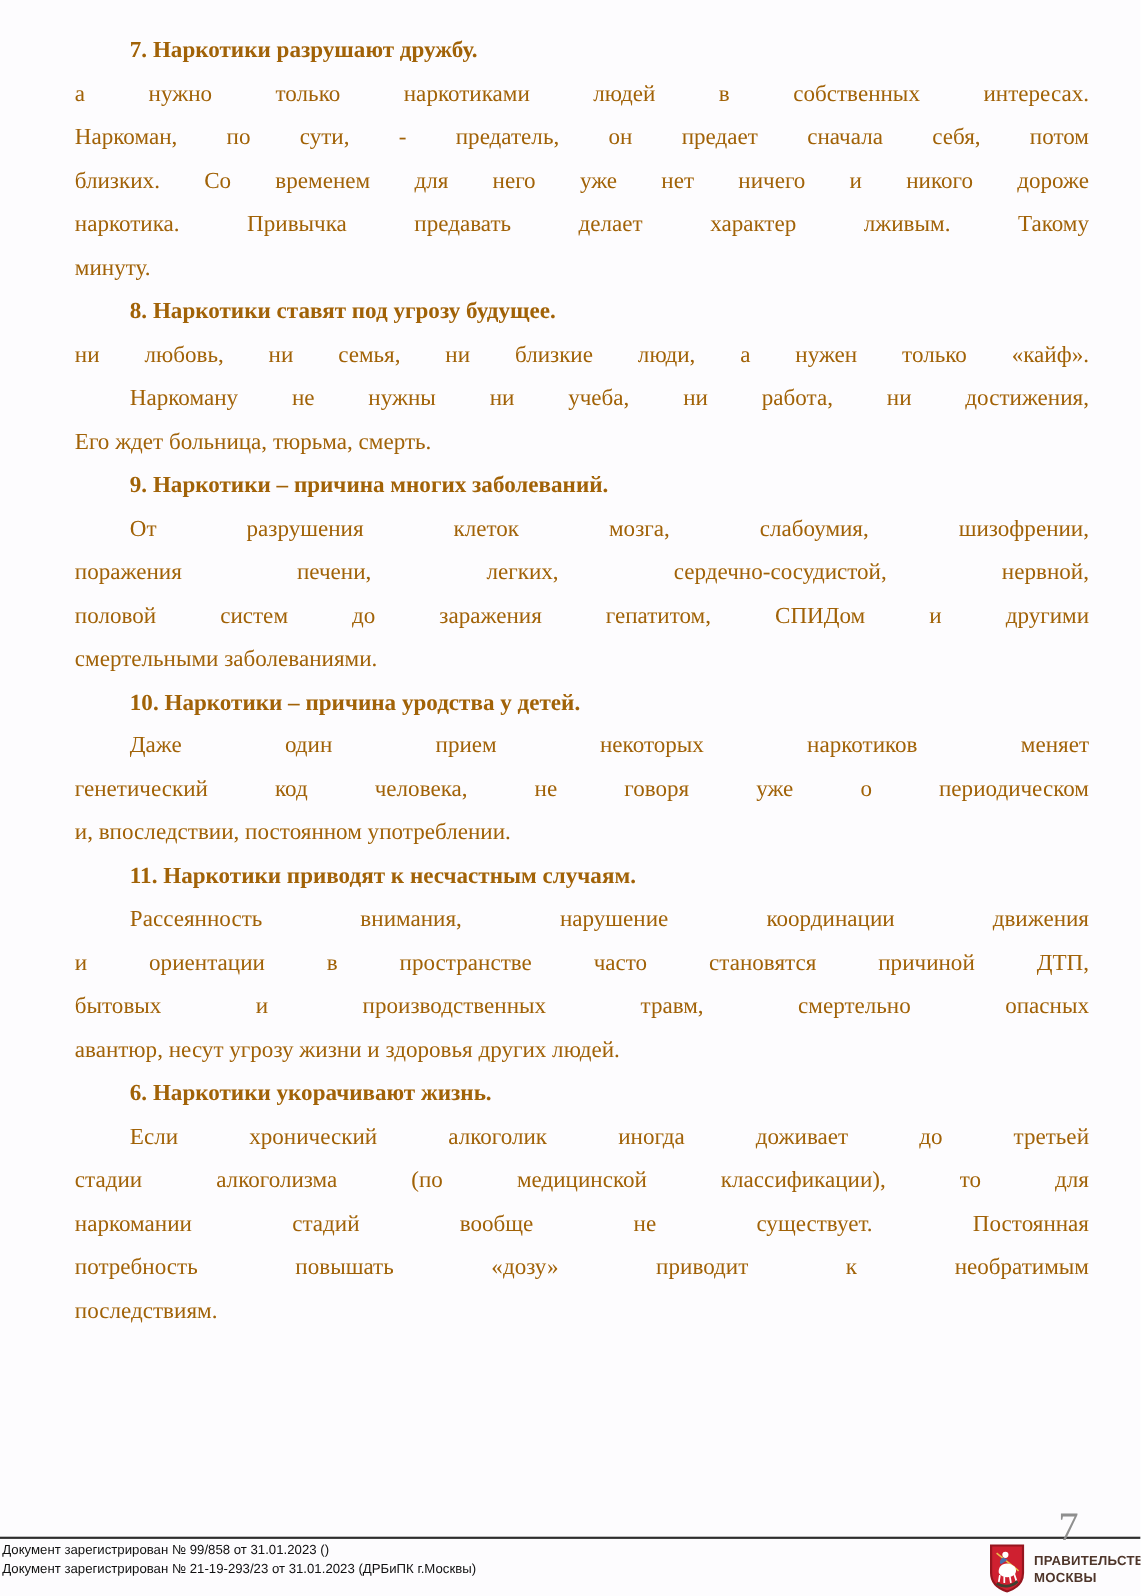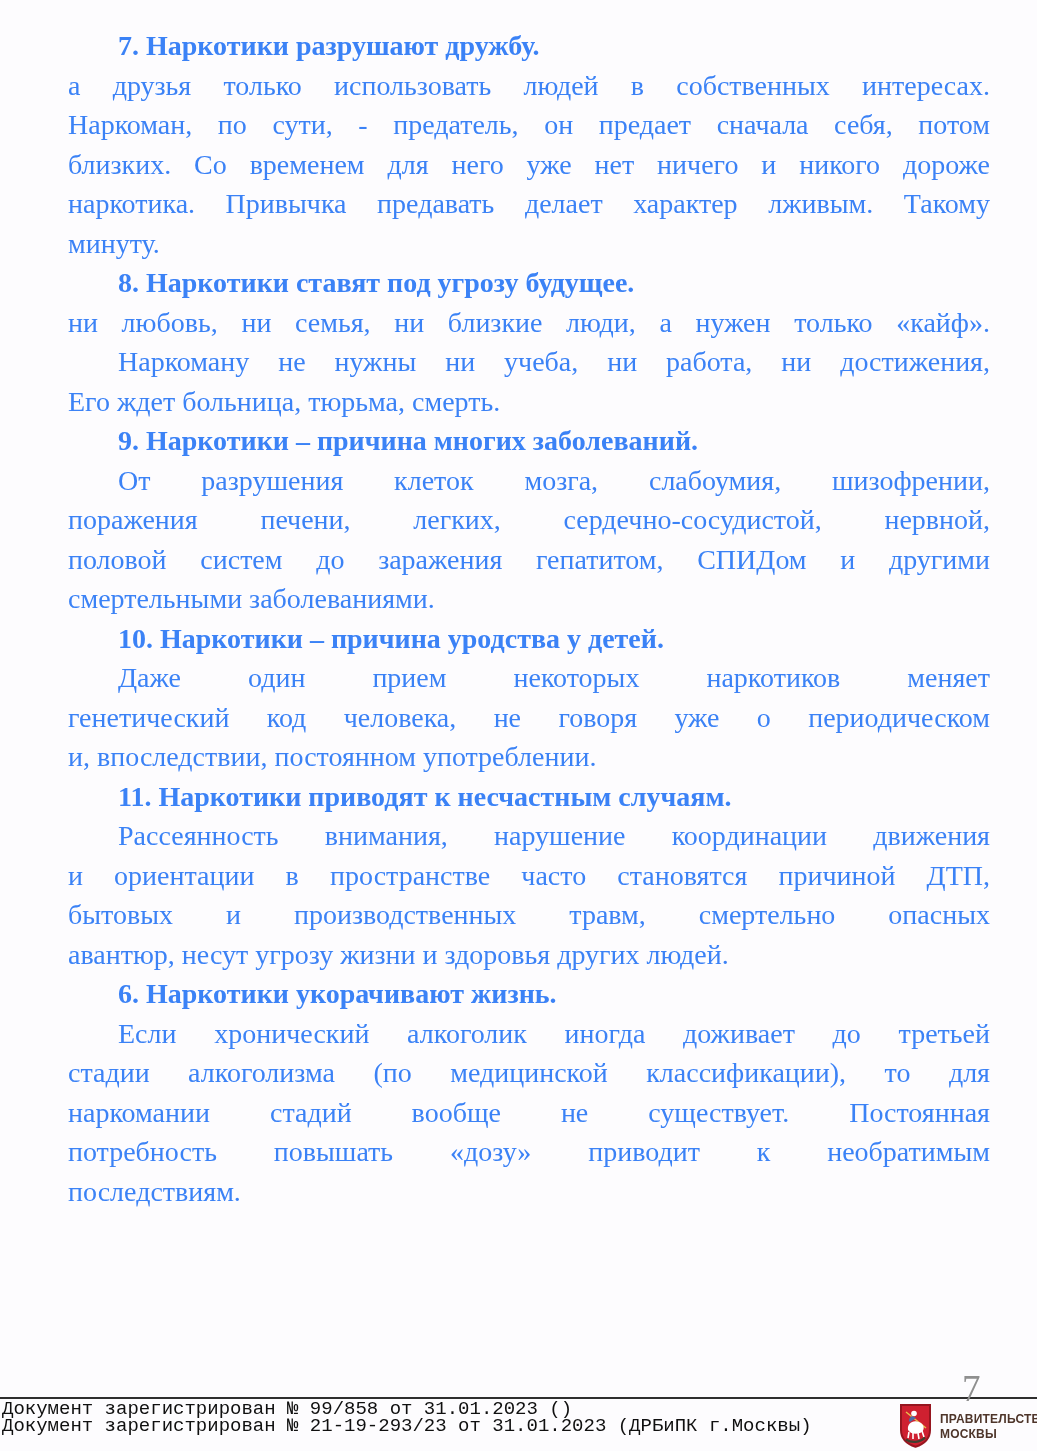--- a/index.html
+++ b/index.html
@@ -9,23 +9,23 @@
     height: 1451px;
     background: #fdfcfe;
     overflow: hidden;
   }
   .content {
     position: absolute;
     left: 68px;
     top: 26px;
     width: 922px;
     font-family: "Liberation Serif", "DejaVu Serif", serif;
-    font-size: 28px;
+    font-size: 21px;
     line-height: 39.5px;
-    color: #3b82f6;
+    color: #a16207;
   }
   .section + .section { }
   .heading {
     font-weight: 700;
     text-indent: 50px;
     white-space: nowrap;
   }
   .line { min-height: 39.5px; }
   .j { text-align: justify; text-align-last: justify; }
   .first { text-indent: 50px; }
@@ -46,22 +46,22 @@
     font-family: "Liberation Serif", serif;
     font-size: 37px;
     line-height: 1;
     color: #8f8f8f;
     z-index: 2;
   }
   .footer-meta {
     position: absolute;
     left: 2px;
     top: 1401px;
-    font-family: Liberation Mono, monospace;
-    font-size: 19px;
+    font-family: Liberation Sans, sans-serif;
+    font-size: 12px;
     line-height: 17px;
     color: #101010;
     z-index: 2;
     white-space: nowrap;
   }
   .logo {
     position: absolute;
     left: 899px;
     top: 1403px;
     display: flex;
@@ -83,21 +83,21 @@
 </style>
 </head>
 <body>
 
 <div class="page">
 
   <main class="content">
 
     <section class="section">
       <div class="heading">7. Наркотики разрушают дружбу.</div>
-      <div class="line j">а друзья только использовать людей в собственных интересах.</div>
+      <div class="line j">а нужно только наркотиками людей в собственных интересах.</div>
       <div class="line j">Наркоман, по сути, - предатель, он предает сначала себя, потом</div>
       <div class="line j">близких. Со временем для него уже нет ничего и никого дороже</div>
       <div class="line j">наркотика. Привычка предавать делает характер лживым. Такому</div>
       <div class="line">минуту.</div>
     </section>
 
     <section class="section">
       <div class="heading">8. Наркотики ставят под угрозу будущее.</div>
       <div class="line j">ни любовь, ни семья, ни близкие люди, а нужен только «кайф».</div>
       <div class="line j first">Наркоману не нужны ни учеба, ни работа, ни достижения,</div>

